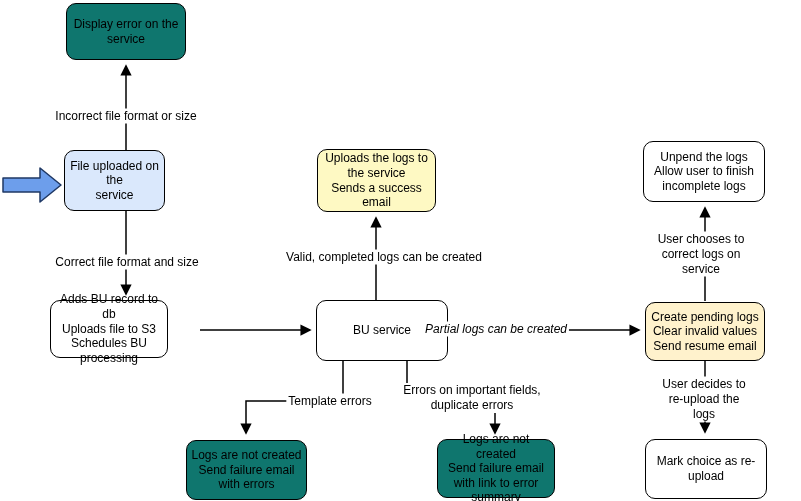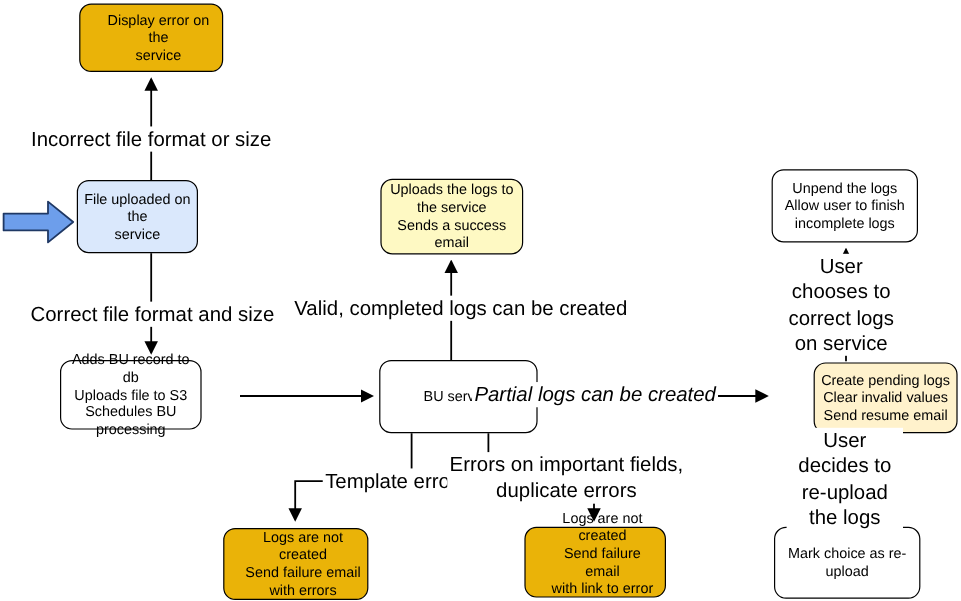--- a/index.html
+++ b/index.html
@@ -26,43 +26,43 @@
     align-items: center;
     justify-content: center;
     text-align: center;
     font-size: 12px;
     line-height: 1.22;
     color: #000000;
     white-space: pre-line;
     padding: 2px 4px;
     z-index: 1;
   }
-  .fill-pink   { background: #eab308; padding-left: 16px; }
+  .fill-pink   { background: #0f766e; }
   .fill-blue   { background: #DAE8FC; }
   .fill-green  { background: #fef9c3; }
   .fill-yellow { background: #FFF2CC; }
   .fill-white  { background: #FFFFFF; }
 
   #n-display-error            { left: 66px;  top: 3px;   width: 120px; height: 57px; }
   #n-file-uploaded            { left: 64px;  top: 150px; width: 101px; height: 61px; }
   #n-adds-bu-record           { left: 50px;  top: 300px; width: 118px; height: 58px; }
   #n-bu-service               { left: 316px; top: 300px; width: 132px; height: 61px; }
   #n-uploads-logs             { left: 317px; top: 149px; width: 119px; height: 63px; }
-  #n-create-pending           { left: 678px; top: 302px; width: 120px; height: 59px; }
+  #n-create-pending           { left: 645px; top: 302px; width: 120px; height: 59px; }
   #n-unpend-logs              { left: 643px; top: 141px; width: 122px; height: 61px; }
   #n-mark-reupload            { left: 645px; top: 439px; width: 122px; height: 60px; }
   #n-logs-not-created-errors  { left: 186px; top: 440px; width: 121px; height: 60px; }
   #n-logs-not-created-summary { left: 437px; top: 439px; width: 118px; height: 59px; }
 
   .elabel {
     position: absolute;
     transform: translate(-50%, -50%);
     background: #ffffff;
     color: #000000;
-    font-size: 17px;
+    font-size: 12px;
     line-height: 1.25;
     white-space: pre-line;
     text-align: center;
     padding: 0 2px;
     z-index: 2;
   }
   #l-incorrect-file  { left: 126px; top: 116px; }
   #l-correct-file    { left: 127px; top: 262px; }
   #l-valid-completed { left: 384px; top: 257px; }
   #l-partial-logs    { left: 496px; top: 329px; font-style: italic; }

